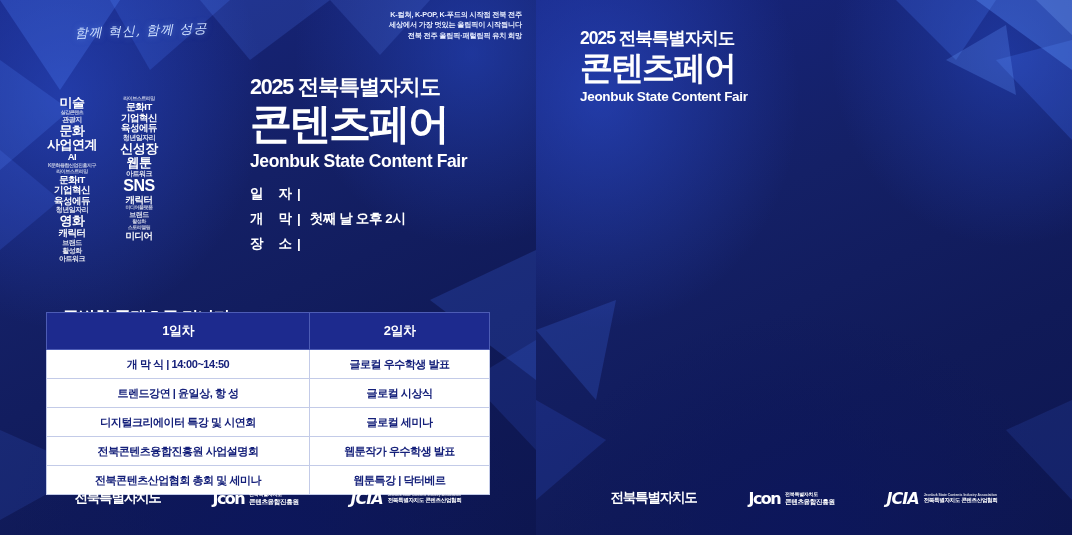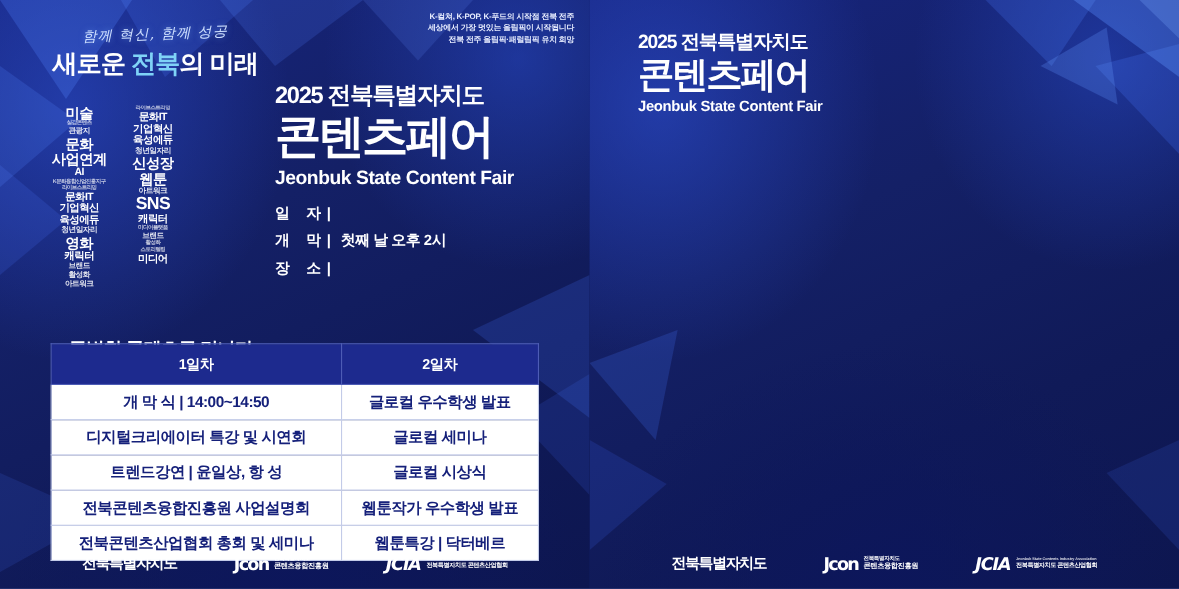--- a/index.html
+++ b/index.html
@@ -95,29 +95,29 @@
     position: absolute; left: 46px; top: 312px;
     width: 444px; border-collapse: collapse;
     border: 1px solid #9fb0e8;
     padding-left: 20px;
   }
   .left-table th {
     background: #1d2a8e; color: #ffffff; font-size: 13px; font-weight: bold;
     padding: 9px 0; border: 1px solid #4d5cb5; letter-spacing: -0.5px;
   }
   .left-table td {
-    background: #ffffff; color: #15207a; font-size: 14px; font-weight: bold;
+    background: #ffffff; color: #15207a; font-size: 11px; font-weight: bold;
     padding: 6.5px 4px; text-align: center; border: 1px solid #c3cbe8;
     letter-spacing: -0.45px; white-space: nowrap;
   }
 
   
   .footer {
     position: absolute; left: 0; bottom: 0; width: 100%; height: 46px;
-    display: flex; align-items: center; justify-content: center; gap: 52px;
+    display: flex; align-items: flex-start; justify-content: center; gap: 52px;
   }
   .logo { display: flex; align-items: center; gap: 5px; color: #ffffff; }
   .logo-jb { font-size: 13.5px; font-weight: bold; letter-spacing: -1.2px; white-space: nowrap; }
   .logo-mark {
     font-size: 16px; font-weight: bold; letter-spacing: -1.6px;
     font-family: "DejaVu Sans", sans-serif; white-space: nowrap;
   }
   .logo-mark.jcia { font-style: italic; letter-spacing: -1px; }
   .logo-txt { display: flex; flex-direction: column; line-height: 1.25; }
   .logo-txt .l1 { font-size: 5px; font-weight: bold; letter-spacing: -0.3px; white-space: nowrap; }
@@ -159,21 +159,20 @@
     </svg>
 
     <div class="top-note">
       <div>K-컬쳐, K-POP, K-푸드의 시작점 전북 전주</div>
       <div>세상에서 가장 멋있는 올림픽이 시작됩니다</div>
       <div>전북 전주 올림픽·패럴림픽 유치 희망</div>
     </div>
 
     <div class="slogan-wrap">
       <div class="slogan-hand">함께 혁신, 함께 성공</div>
-      <div class="slogan-main"><span>새로운 </span><span class="hl">전북</span><span>의 미래</span></div>
     </div>
 
     <div class="wordcloud">
       <div class="wc-col">
         <div class="wc s4">미술</div>
         <div class="wc s1">실감콘텐츠</div>
         <div class="wc s2">관광지</div>
         <div class="wc s4">문화</div>
         <div class="wc s4">사업연계</div>
         <div class="wc s3">AI</div>
@@ -246,26 +245,26 @@
           <th>1일차</th>
           <th>2일차</th>
         </tr>
       </thead>
       <tbody>
         <tr>
           <td>개  막  식  |  14:00~14:50</td>
           <td>글로컬 우수학생 발표</td>
         </tr>
         <tr>
+          <td>트렌드강연  |  윤일상, 항 성</td>
+          <td>글로컬 시상식</td>
+        </tr>
+        <tr>
           <td>디지털크리에이터 특강 및 시연회</td>
           <td>글로컬 세미나</td>
-        </tr>
-        <tr>
-          <td>트렌드강연  |  윤일상, 항 성</td>
-          <td>글로컬 시상식</td>
         </tr>
         <tr>
           <td>전북콘텐츠융합진흥원 사업설명회</td>
           <td>웹툰작가 우수학생 발표</td>
         </tr>
         <tr>
           <td>전북콘텐츠산업협회 총회 및 세미나</td>
           <td>웹툰특강  |  닥터베르</td>
         </tr>
       </tbody>

